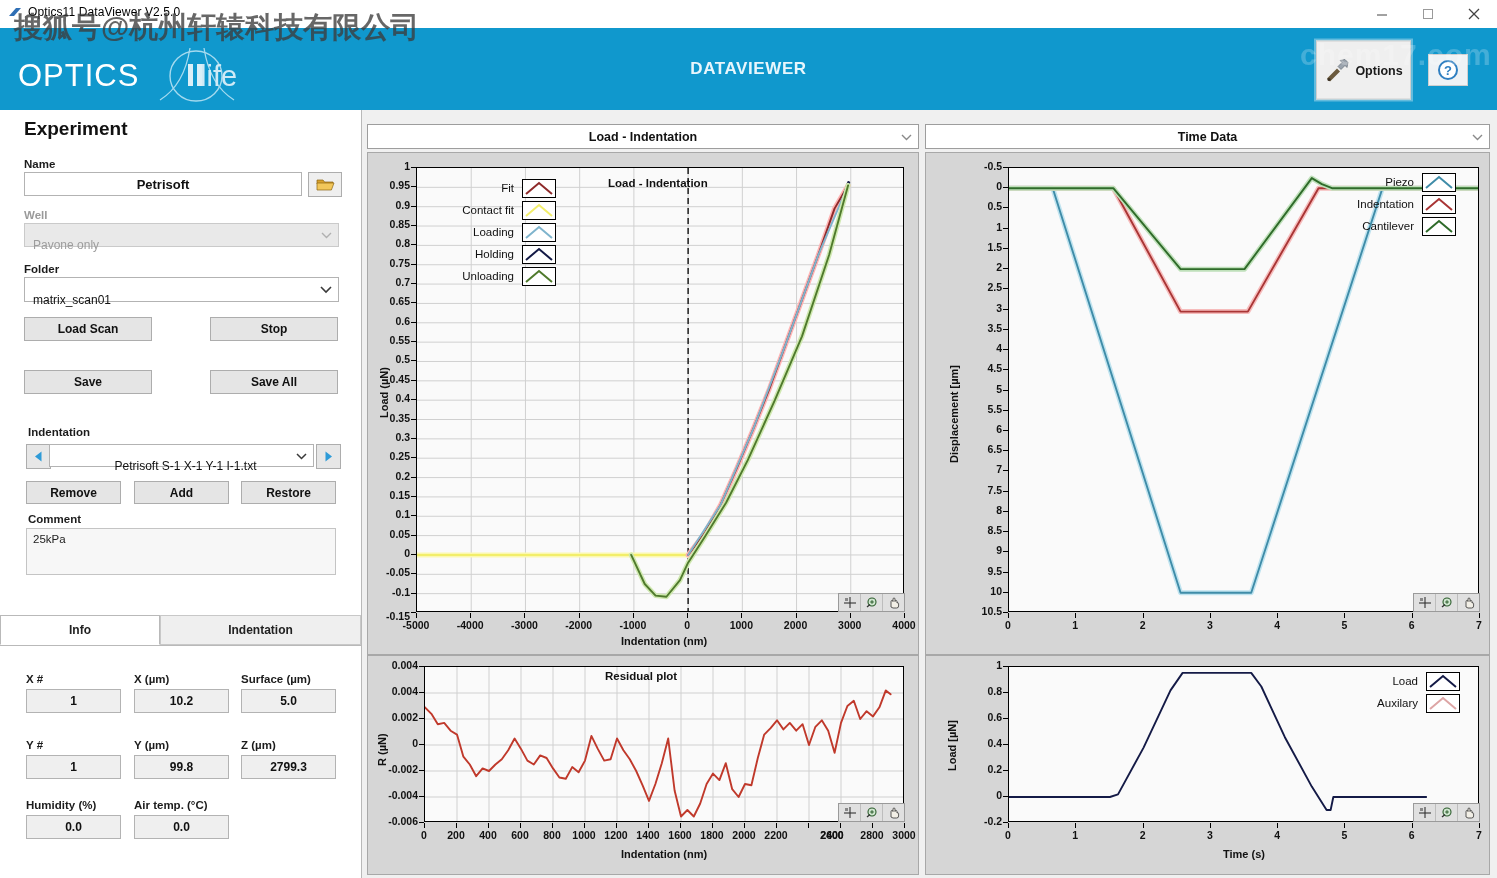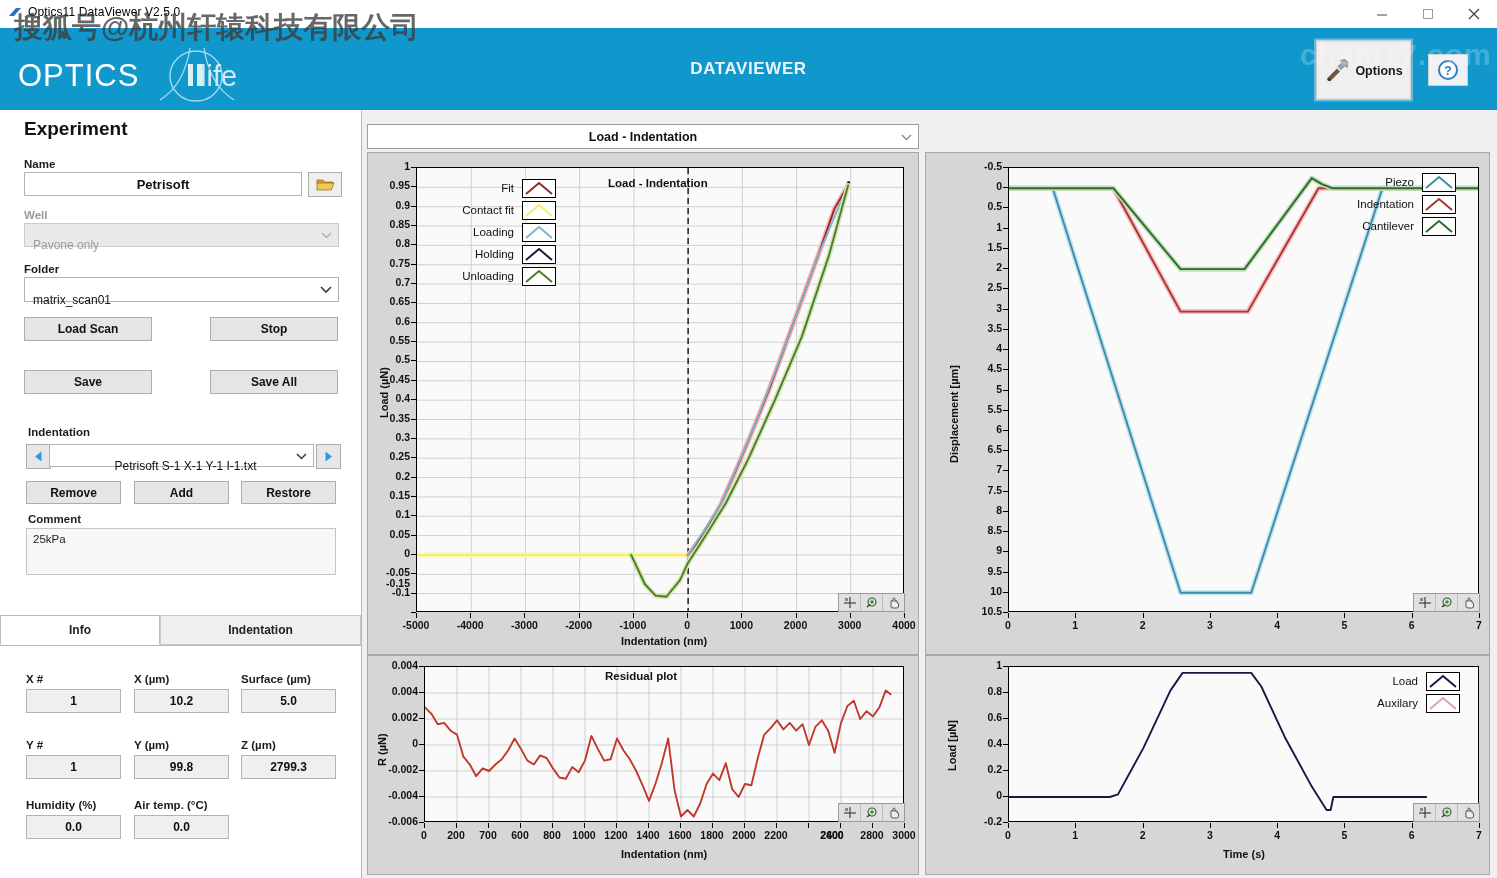--- a/index.html
+++ b/index.html
@@ -340,21 +340,21 @@
         <div class="tick y" style="left: 4px; top: 355.261px; width: 38px;">0.1</div>
         <div style="position: absolute; left: 43px; top: 362.261px; width: 5px; height: 1px; background: rgb(0, 0, 0);"></div>
         <div class="tick y" style="left: 4px; top: 374.609px; width: 38px;">0.05</div>
         <div style="position: absolute; left: 43px; top: 381.609px; width: 5px; height: 1px; background: rgb(0, 0, 0);"></div>
         <div class="tick y" style="left: 4px; top: 393.957px; width: 38px;">0</div>
         <div style="position: absolute; left: 43px; top: 400.957px; width: 5px; height: 1px; background: rgb(0, 0, 0);"></div>
         <div class="tick y" style="left: 4px; top: 413.304px; width: 38px;">-0.05</div>
         <div style="position: absolute; left: 43px; top: 420.304px; width: 5px; height: 1px; background: rgb(0, 0, 0);"></div>
         <div class="tick y" style="left: 4px; top: 432.652px; width: 38px;">-0.1</div>
         <div style="position: absolute; left: 43px; top: 439.652px; width: 5px; height: 1px; background: rgb(0, 0, 0);"></div>
-        <div class="tick y" style="left: 4px; top: 424px; width: 38px;">-0.15</div>
+        <div class="tick y" style="left: 4px; top: 457px; width: 38px;">-0.15</div>
         <div style="position: absolute; left: 43px; top: 459px; width: 5px; height: 1px; background: rgb(0, 0, 0);"></div>
       </div>
     <div id="li-xticks">
         <div class="tick x" style="left: 22px; top: 466px; width: 52px;">-5000</div>
         <div style="position: absolute; left: 48px; top: 460px; width: 1px; height: 5px; background: rgb(0, 0, 0);"></div>
         <div class="tick x" style="left: 76.2222px; top: 466px; width: 52px;">-4000</div>
         <div style="position: absolute; left: 102.222px; top: 460px; width: 1px; height: 5px; background: rgb(0, 0, 0);"></div>
         <div class="tick x" style="left: 130.444px; top: 466px; width: 52px;">-3000</div>
         <div style="position: absolute; left: 156.444px; top: 460px; width: 1px; height: 5px; background: rgb(0, 0, 0);"></div>
         <div class="tick x" style="left: 184.667px; top: 466px; width: 52px;">-2000</div>
@@ -470,21 +470,21 @@
         <div class="tick y" style="left: 12px; top: 133px; width: 38px;">-0.004</div>
         <div style="position: absolute; left: 51px; top: 140px; width: 5px; height: 1px; background: rgb(0, 0, 0);"></div>
         <div class="tick y" style="left: 12px; top: 159px; width: 38px;">-0.006</div>
         <div style="position: absolute; left: 51px; top: 166px; width: 5px; height: 1px; background: rgb(0, 0, 0);"></div>
       </div>
     <div id="rs-xticks">
         <div class="tick x" style="left: 30px; top: 173px; width: 52px;">0</div>
         <div style="position: absolute; left: 56px; top: 167px; width: 1px; height: 5px; background: rgb(0, 0, 0);"></div>
         <div class="tick x" style="left: 62px; top: 173px; width: 52px;">200</div>
         <div style="position: absolute; left: 88px; top: 167px; width: 1px; height: 5px; background: rgb(0, 0, 0);"></div>
-        <div class="tick x" style="left: 94px; top: 173px; width: 52px;">700</div>
+        <div class="tick x" style="left: 94px; top: 173px; width: 52px;">400</div>
         <div style="position: absolute; left: 120px; top: 167px; width: 1px; height: 5px; background: rgb(0, 0, 0);"></div>
         <div class="tick x" style="left: 126px; top: 173px; width: 52px;">600</div>
         <div style="position: absolute; left: 152px; top: 167px; width: 1px; height: 5px; background: rgb(0, 0, 0);"></div>
         <div class="tick x" style="left: 158px; top: 173px; width: 52px;">800</div>
         <div style="position: absolute; left: 184px; top: 167px; width: 1px; height: 5px; background: rgb(0, 0, 0);"></div>
         <div class="tick x" style="left: 190px; top: 173px; width: 52px;">1000</div>
         <div style="position: absolute; left: 216px; top: 167px; width: 1px; height: 5px; background: rgb(0, 0, 0);"></div>
         <div class="tick x" style="left: 222px; top: 173px; width: 52px;">1200</div>
         <div style="position: absolute; left: 248px; top: 167px; width: 1px; height: 5px; background: rgb(0, 0, 0);"></div>
         <div class="tick x" style="left: 254px; top: 173px; width: 52px;">1400</div>
@@ -523,20 +523,28 @@
           </svg>
       </div>
       <div class="ptool">
         <svg width="14" height="13" viewBox="0 0 14 13">
             <path d="M4 11 V5.5 a1 1 0 0 1 2 0 V3 a1 1 0 0 1 2 0 v2.5 a1 1 0 0 1 2 0 V7 a1 1 0 0 1 1.6 .6 V10 a2 2 0 0 1 -2 2 H6 Z" fill="#f2efe6" stroke="#333" stroke-width=".8"></path>
           </svg>
       </div>
     </div>
   </div>
 
+  <div class="pane-head" style="left:925px;top:124px;width:565px;">
+    <span>Time Data</span>
+    <span class="ca">
+      <svg width="11" height="8" viewBox="0 0 11 8">
+          <path d="M1 2 L5.5 6.5 L10 2" fill="none" stroke="#8a8a8a" stroke-width="1.4"></path>
+        </svg>
+    </span>
+  </div>
 
   <div class="plotbox" style="left:925px;top:152px;width:565px;height:503px;">
     <div class="plotinner" id="td-inner" style="left:82px;top:14px;width:471px;height:445px;">
       <svg id="svg-td" width="471" height="445" viewBox="0 0 471 445" preserveAspectRatio="none">
           <polyline points="0.00,20.23 43.74,20.23 171.58,424.77 242.23,424.77 373.44,20.23 417.17,20.23 471.00,20.23" fill="none" stroke="#bfe3ef" stroke-width="5" stroke-linejoin="round" stroke-linecap="round"></polyline>
           <polyline points="0.00,20.23 43.74,20.23 171.58,424.77 242.23,424.77 373.44,20.23 417.17,20.23 471.00,20.23" fill="none" stroke="#3f8ca8" stroke-width="1.9" stroke-linejoin="round" stroke-linecap="round"></polyline>
           <polyline points="0.00,20.23 104.29,20.23 171.58,143.61 238.86,143.61 309.51,20.23 417.17,20.23 471.00,20.23" fill="none" stroke="#f6bcbc" stroke-width="5" stroke-linejoin="round" stroke-linecap="round"></polyline>
           <polyline points="0.00,20.23 104.29,20.23 171.58,143.61 238.86,143.61 309.51,20.23 417.17,20.23 471.00,20.23" fill="none" stroke="#a93535" stroke-width="1.9" stroke-linejoin="round" stroke-linecap="round"></polyline>
           <polyline points="0.00,20.23 104.29,20.23 171.58,101.14 235.50,101.14 302.79,10.11 312.88,16.18 322.97,20.23 417.17,20.23 471.00,20.23" fill="none" stroke="#bfe0ba" stroke-width="5" stroke-linejoin="round" stroke-linecap="round"></polyline>
           <polyline points="0.00,20.23 104.29,20.23 171.58,101.14 235.50,101.14 302.79,10.11 312.88,16.18 322.97,20.23 417.17,20.23 471.00,20.23" fill="none" stroke="#2f6b2a" stroke-width="1.9" stroke-linejoin="round" stroke-linecap="round"></polyline>

